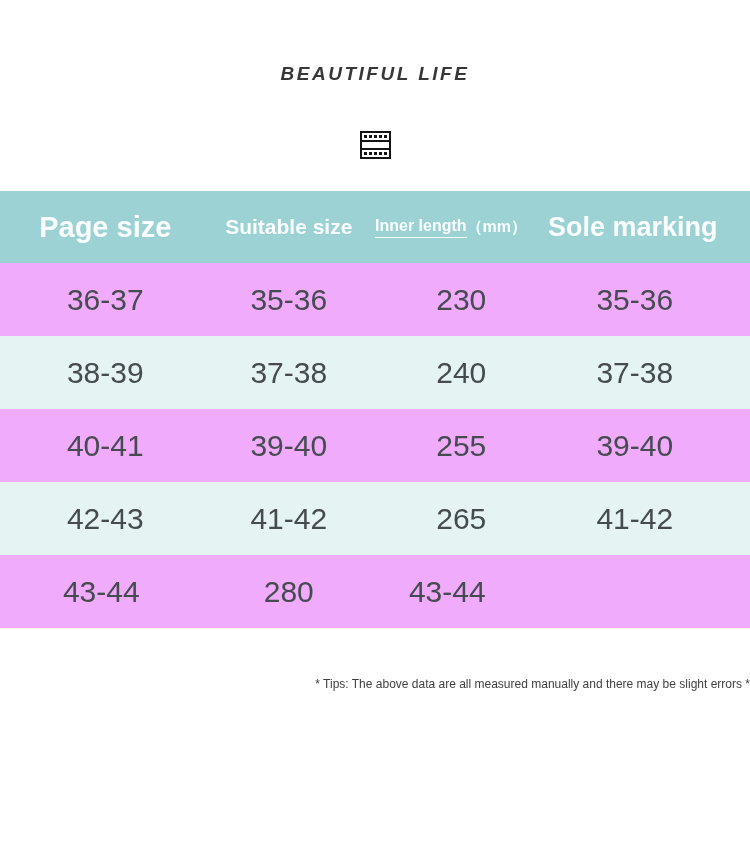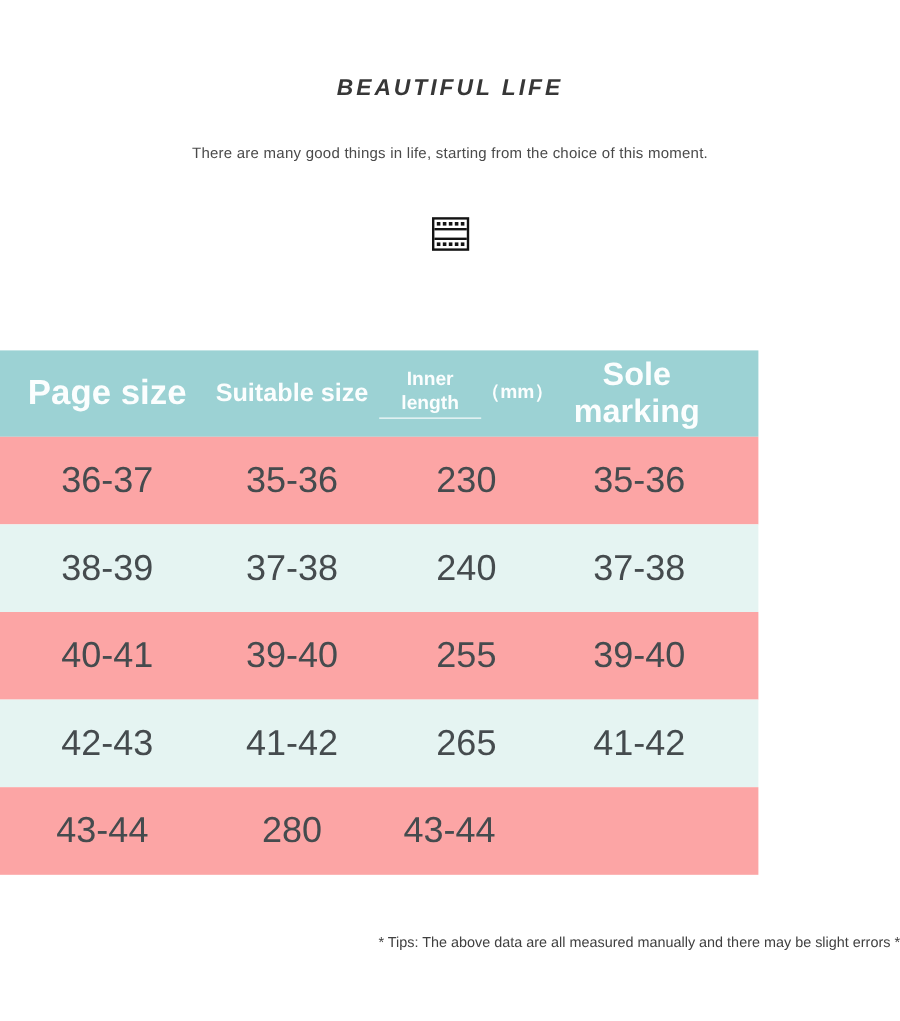--- a/index.html
+++ b/index.html
@@ -49,21 +49,21 @@
     display: flex;
     align-items: center;
     justify-content: space-around;
     padding: 0 1px;
   }
   .film-row.top { border-bottom: 2px solid #131313; }
   .film-row.bottom { border-top: 2px solid #131313; margin-top: auto; }
   .sprocket { width: 3px; height: 3px; background: #131313; }
 
   
-  .size-table { margin-top: 83px; width: 632px; }
+  .size-table { margin-top: 32px; width: 750px; }
   .thead {
     display: grid;
     grid-template-columns: 27% 23% 23% 27%;
     height: 72px;
     background: #9cd2d4;
     align-items: center;
   }
   .th {
     text-align: center;
     color: rgba(255,255,255,0.96);
@@ -82,21 +82,21 @@
   .th-underline {
     border-bottom: 1px solid rgba(255,255,255,0.9);
     padding-bottom: 1px;
   }
 
   .tr {
     display: grid;
     grid-template-columns: 27% 23% 23% 27%;
     height: 73px;
     align-items: center;
-    background: #fca5a5;
+    background: #f0abfc;
   }
   .tr:nth-child(even) { background: #e5f4f2; }
   .td {
     text-align: center;
     font-size: 30px;
     font-weight: 400;
     color: #454b4e;
   }
   .td.c1 { padding-left: 8px; }
   .td.c4 { padding-right: 28px; }
@@ -109,21 +109,20 @@
     color: #404040;
   }
 </style>
 </head>
 <body>
 
 <div class="canvas">
 
   <h1 class="brand-title">BEAUTIFUL LIFE</h1>
 
-  <p class="tagline">There are many good things in life, starting from the choice of this moment.</p>
 
   <div class="film-icon">
     <div class="film-row top">
       <span class="sprocket"></span>
         <span class="sprocket"></span>
         <span class="sprocket"></span>
         <span class="sprocket"></span>
         <span class="sprocket"></span>
     </div>
     <div class="film-row bottom">

